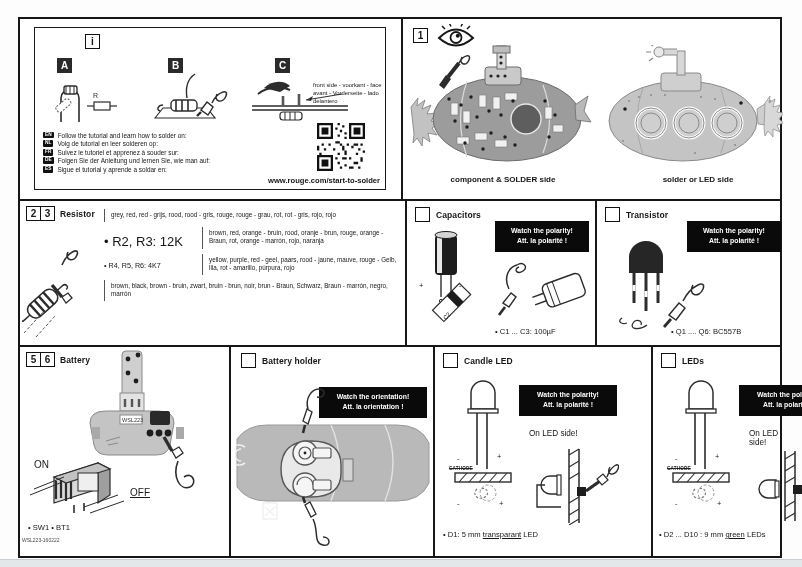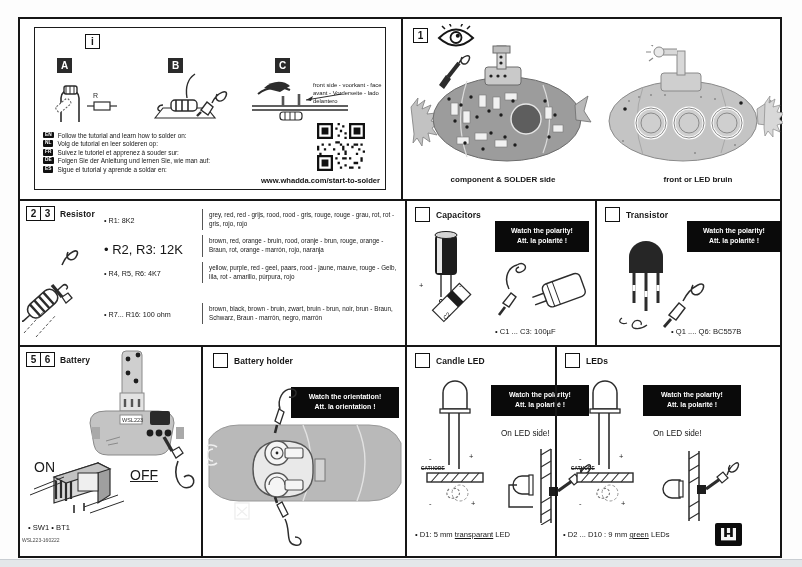--- a/index.html
+++ b/index.html
@@ -41,21 +41,21 @@
     background:#111;color:#fff;font-weight:bold;font-size:4.8px;
     padding:1px 2px;line-height:1;border-radius:1px;flex:0 0 auto;
   }
   .langtext{font-size:6.4px;white-space:nowrap;}
   .caption{font-weight:bold;font-size:8px;text-align:center;}
   .smallnote{font-size:5.9px;line-height:1.35;}
   .innerbox{border:1.8px solid #1b1b1b;box-sizing:border-box;}
   .tinycode{font-size:5px;color:#4a4a4a;}
   .cathode{font-size:4.6px;font-weight:bold;color:#222;letter-spacing:.2px;text-decoration:line-through;}
   .pm{font-size:7.5px;color:#222;}
-  .onoff{font-size:14px;color:#1a1a1a;}
+  .onoff{font-size:10px;color:#1a1a1a;}
   .bottom-strip{
     position:absolute;left:0;top:559px;width:802px;height:8px;
     background:#e4e7ea;border-top:1px solid #c9ced3;
   }
   svg{display:block;}
 </style>
 </head>
 <body>
 
 <div class="sheet">
@@ -141,21 +141,21 @@
             <path d="M0,0h7v7h-7z M14,0h7v7h-7z M0,14h7v7h-7z"></path>
             <path d="M9,0h1v1h-1z M11,1h1v1h-1z M8,2h1v1h-1z M10,3h1v1h-1z M12,4h1v1h-1z M9,5h1v1h-1z M12,6h1v1h-1z M8,8h2v1h-2z M2,9h1v1h-1z M5,9h1v1h-1z M10,9h1v1h-1z M13,9h1v1h-1z M16,9h2v1h-2z M19,9h1v1h-1z M0,10h1v2h-1z M3,11h1v1h-1z M7,11h1v1h-1z M11,10h1v2h-1z M15,10h1v1h-1z M18,11h1v1h-1z M20,12h1v1h-1z M1,13h1v1h-1z M9,13h1v1h-1z M12,12h1v2h-1z M17,13h1v1h-1z M8,15h1v1h-1z M11,15h2v1h-2z M14,15h1v1h-1z M19,15h1v2h-1z M9,17h1v1h-1z M12,18h1v1h-1z M16,17h2v1h-2z M10,19h1v1h-1z M14,19h2v1h-2z M18,19h1v1h-1z"></path>
           </g>
           <g fill="#fff">
               <path d="M1,1h5v5h-5z M15,1h5v5h-5z M1,15h5v5h-5z"></path>
             </g>
           <g fill="#111">
               <path d="M2,2h3v3h-3z M16,2h3v3h-3z M2,16h3v3h-3z"></path>
             </g>
         </svg>
-        <div class="abs" style="left:195px;top:148px;width:150px;text-align:right;font-weight:bold;font-size:7.6px;">www.whadda.com/start-to-solder</div>
+        <div class="abs" style="left:195px;top:148px;width:150px;text-align:right;font-weight:bold;font-size:7.6px;">www.rouge.com/start-to-solder</div>
       </div>
     </div>
 
     <div class="panel" style="flex:1;">
       <span class="numbox abs" style="left:10px;top:9px;">1</span>
       <svg class="abs" style="left:33px;top:5px;" width="40" height="26" viewBox="0 0 40 26">
         <path d="M3,14 Q20,-3 37,14 Q20,29 3,14 Z" fill="none" stroke="#161616" stroke-width="2"></path>
         <circle cx="20" cy="13.5" r="5.5" fill="none" stroke="#161616" stroke-width="1.8"></circle>
         <circle cx="21.8" cy="11.8" r="2" fill="#161616"></circle>
         <path d="M9,5 L6,2 M15,2.5 L13.5,-0.5 M25,2.5 L26.5,-0.5 M31,5 L34,2" stroke="#161616" stroke-width="1.5"></path>
@@ -242,21 +242,21 @@
           <circle cx="70" cy="50" r="1"></circle>
             <circle cx="106" cy="52" r="1"></circle>
             <circle cx="120" cy="54" r="1"></circle>
           <circle cx="28" cy="96" r="1"></circle>
             <circle cx="100" cy="108" r="1"></circle>
             <circle cx="140" cy="100" r="1"></circle>
         </g>
         <circle cx="30" cy="64" r="1.8" fill="#1d1d1d"></circle>
           <circle cx="146" cy="58" r="1.8" fill="#1d1d1d"></circle>
       </svg>
-      <div class="caption abs" style="left:230px;top:156px;width:130px;">front or LED bruin</div>
+      <div class="caption abs" style="left:230px;top:156px;width:130px;">solder or LED side</div>
     </div>
   </div>
 
   <div class="row row-2">
 
     <div class="panel" style="width:385px;">
       <div class="hdr abs" style="left:6px;top:5px;gap:1px;">
         <span class="numbox">2</span>
         <span class="numbox" style="margin-left:-2px;">3</span>
         <span class="ptitle" style="margin-left:4px;">Resistor</span>
@@ -268,33 +268,31 @@
           <path d="M7,-8v16 M13,-8v16 M19,-8v16 M25,-8v16" stroke="#2c2c2c" stroke-width="2.4"></path>
           <path d="M34,0 h10 c4,0 4,6 0,5" fill="none" stroke="#2c2c2c" stroke-width="1.5"></path>
           <path d="M0,0 h-8 c-4,0 -4,-6 0,-5" fill="none" stroke="#2c2c2c" stroke-width="1.5"></path>
         </g>
         <path d="M30,58 l10,12" stroke="#2c2c2c" stroke-width="3.4"></path>
         <path d="M40,70 l6,-4 4,5 -6,5 z" fill="#fff" stroke="#2c2c2c" stroke-width="1.3"></path>
         <path d="M2,106 l20,-22 M14,110 l20,-22" stroke="#555" stroke-width="1" stroke-dasharray="3 2"></path>
       </svg>
       <div class="abs" style="left:84px;top:8px;width:296px;">
         <div style="display:flex;margin-bottom:5px;">
-          <div style="width:98px;font-size:7.2px;padding-top:7px;">• R1: 8K2</div>
           <div style="flex:1;border-left:1.2px solid #555;padding:2px 0 2px 6px;font-size:6.3px;line-height:1.35;">grey, red, red - grijs, rood, rood - gris, rouge, rouge - grau, rot, rot - gris, rojo, rojo</div>
         </div>
         <div style="display:flex;margin-bottom:5px;">
           <div style="width:98px;font-size:13px;padding-top:7px;">• R2, R3: 12K</div>
           <div style="flex:1;border-left:1.2px solid #555;padding:2px 0 2px 6px;font-size:6.3px;line-height:1.35;">brown, red, orange - bruin, rood, oranje - brun, rouge, orange - Braun, rot, orange - marrón, rojo, naranja</div>
         </div>
-        <div style="display:flex;margin-bottom:20px;">
+        <div style="display:flex;margin-bottom:5px;">
           <div style="width:98px;font-size:7.2px;padding-top:7px;">• R4, R5, R6: 4K7</div>
           <div style="flex:1;border-left:1.2px solid #555;padding:2px 0 2px 6px;font-size:6.3px;line-height:1.35;">yellow, purple, red - geel, paars, rood - jaune, mauve, rouge - Gelb, lila, rot - amarillo, púrpura, rojo</div>
         </div>
         <div style="display:flex;">
-          <div style="width:98px;font-size:7.2px;padding-top:7px;">• R7... R16: 100 ohm</div>
           <div style="flex:1;border-left:1.2px solid #555;padding:2px 0 2px 6px;font-size:6.3px;line-height:1.35;">brown, black, brown - bruin, zwart, bruin - brun, noir, brun - Braun, Schwarz, Braun - marrón, negro, marrón</div>
         </div>
       </div>
     </div>
 
     <div class="panel" style="width:190px;">
       <div class="hdr abs" style="left:8px;top:6px;">
         <span class="checkbox"></span>
         <span class="ptitle">Capacitors</span>
       </div>
@@ -386,26 +384,26 @@
       <svg class="abs" style="left:6px;top:96px;" width="120" height="78" viewBox="0 0 120 78">
         <path d="M28,34 l44,-14 v26 l-44,14 z" fill="#d9d9d9" stroke="#2c2c2c" stroke-width="1.2"></path>
         <path d="M72,20 l12,6 v26 l-12,8 z" fill="#9f9f9f" stroke="#2c2c2c" stroke-width="1.2"></path>
         <path d="M28,34 l12,6 44,-14 -12,-6 z" fill="#c2c2c2" stroke="#2c2c2c" stroke-width="1.2"></path>
         <path d="M30,38 v18 M35,37 v18 M40,40 v18 M45,38 v18" stroke="#2c2c2c" stroke-width="2.2"></path>
         <rect x="52" y="30" width="20" height="18" fill="#efefef" stroke="#2c2c2c"></rect>
         <path d="M8,46 l30,-12 M4,52 l30,-12 M58,64 l34,-12 M64,70 l34,-12" stroke="#2c2c2c" stroke-width="1"></path>
         <path d="M48,62 v8 M58,60 v8" stroke="#2c2c2c" stroke-width="1.6"></path>
       </svg>
       <span class="onoff abs" style="left:14px;top:112px;">ON</span>
-      <span class="onoff abs" style="left:110px;top:120px;text-decoration:underline;">OFF</span>
+      <span class="onoff abs" style="left:110px;top:140px;text-decoration:underline;">OFF</span>
       <div class="bullet abs" style="left:8px;top:176px;">• SW1 • BT1</div>
       <div class="tinycode abs" style="left:2px;top:190px;">WSL223-160222</div>
     </div>
 
-    <div class="panel" style="width:204px;">
+    <div class="panel" style="width:204px;margin-left:28px;">
       <div class="hdr abs" style="left:10px;top:6px;">
         <span class="checkbox"></span>
         <span class="ptitle">Battery holder</span>
       </div>
       <div class="badge abs" style="left:88px;top:40px;width:108px;">
         <div>Watch the orientation!</div>
         <div>Att. la orientation !</div>
       </div>
       <svg class="abs" style="left:4px;top:36px;" width="196px" height="168" viewBox="0 0 196 168">
         <path d="M2,56 q10,-14 30,-14 h130 q24,0 32,18 v40 q-8,18 -32,18 h-130 q-20,0 -30,-14 z" fill="#b9b9b9" stroke="#999"></path>
@@ -428,21 +426,21 @@
           <path d="M12,40 l-2,8" stroke="#2c2c2c" stroke-width="2.6"></path>
         </g>
         <g transform="translate(62,118)">
           <path d="M8,4 l6,12 5,-3 -6,-12 z" fill="#fff" stroke="#2c2c2c" stroke-width="1.3"></path>
           <path d="M16,18 C22,30 16,42 26,44 C34,46 34,36 26,36" fill="none" stroke="#2c2c2c" stroke-width="1.5"></path>
           <path d="M8,2 l-2,-6" stroke="#2c2c2c" stroke-width="2.6"></path>
         </g>
       </svg>
     </div>
 
-    <div class="panel" style="width:150px;">
+    <div class="panel" style="width:218px;">
       <div class="hdr abs" style="left:8px;top:6px;">
         <span class="checkbox"></span>
         <span class="ptitle">Candle LED</span>
       </div>
       <div class="badge abs" style="left:84px;top:38px;width:98px;">
         <div>Watch the polarity!</div>
         <div>Att. la polarité !</div>
       </div>
       <svg class="abs" style="left:8px;top:24px;" width="78" height="136" viewBox="0 0 78 136">
         <path d="M28,22 a12,12 0 0 1 24,0 v16 h-24 z" fill="#fff" stroke="#2c2c2c" stroke-width="1.5"></path>

